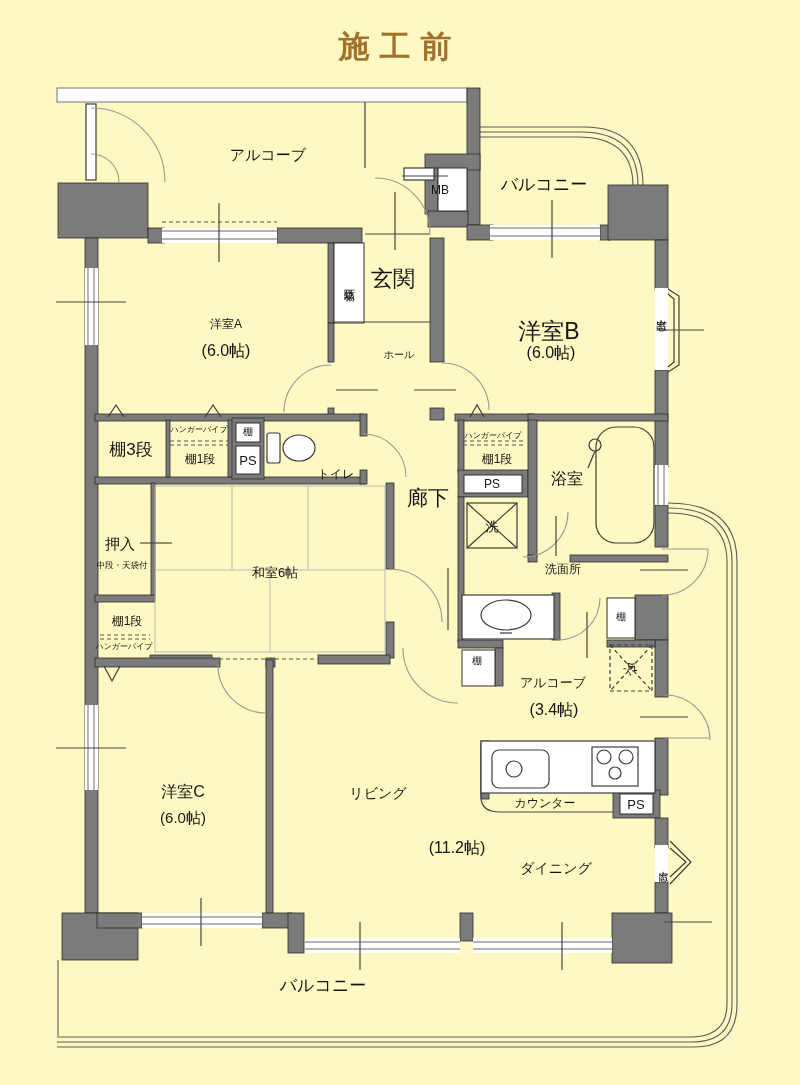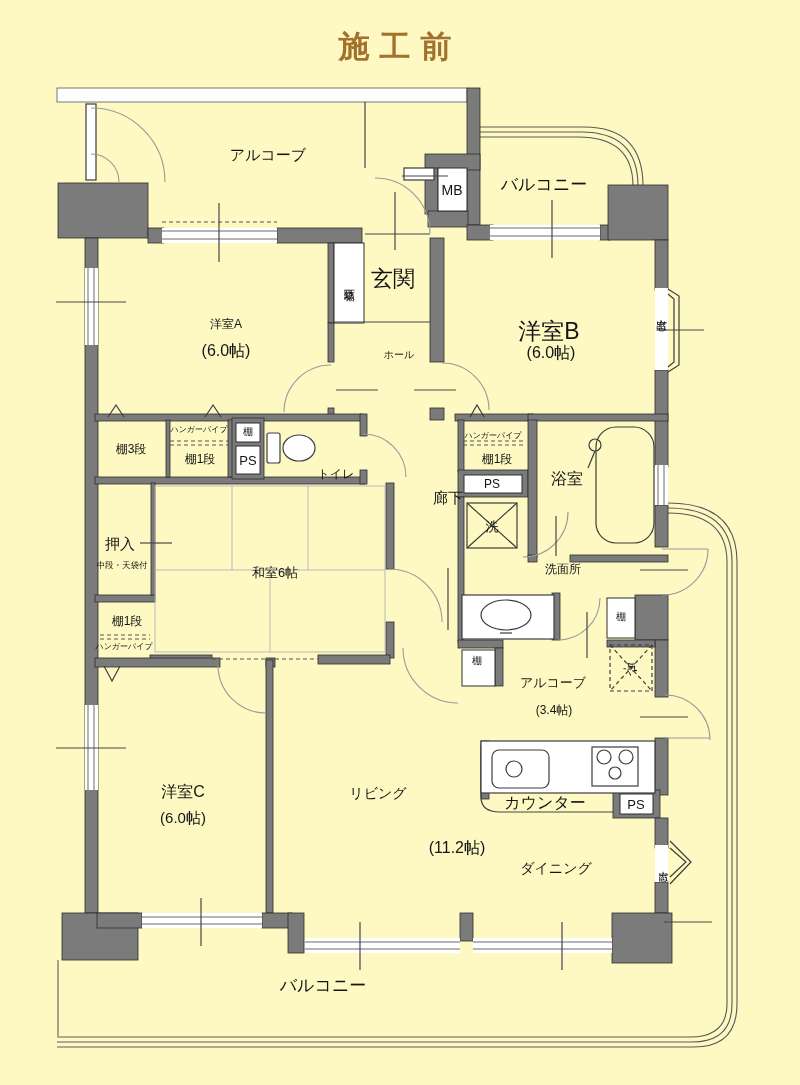--- a/index.html
+++ b/index.html
@@ -231,54 +231,54 @@
       <path d="M640,570 H688 M640,717 H688"></path>
       <path d="M201,898 V946 M360,922 V970 M562,922 V970"></path>
       <path d="M56,748 H126 M402,176 H448"></path>
       <path d="M587,612 V658 M664,922 H712"></path>
       <path d="M140,543 H172"></path>
     </g>
   </svg>
 
   <div class="lbl" style="left:268px;top:154px;font-size:15px">アルコーブ</div>
   <div class="lbl" style="left:544px;top:184px;font-size:17px">バルコニー</div>
-  <div class="lbl" style="left:452px;top:190px;font-size:14px">MB</div>
+  <div class="lbl" style="left:440px;top:190px;font-size:12px">MB</div>
   <div class="lbl" style="left:393px;top:279px;font-size:22px">玄関</div>
   <div class="lbl v" style="left:349px;top:282px;font-size:11px">下駄箱</div>
   <div class="lbl" style="left:399px;top:355px;font-size:10px">ホール</div>
   <div class="lbl" style="left:226px;top:324px;font-size:12px">洋室A</div>
   <div class="lbl" style="left:226px;top:351px;font-size:16px">(6.0帖)</div>
   <div class="lbl" style="left:549px;top:331px;font-size:23px">洋室B</div>
   <div class="lbl" style="left:551px;top:353px;font-size:16px">(6.0帖)</div>
   <div class="lbl v" style="left:661px;top:311px;font-size:11px">出窓</div>
-  <div class="lbl" style="left:131px;top:449px;font-size:12px">棚3段</div>
+  <div class="lbl" style="left:131px;top:449px;font-size:17px">棚3段</div>
   <div class="lbl" style="left:199px;top:430px;font-size:8px">ハンガーパイプ</div>
   <div class="lbl" style="left:200px;top:459px;font-size:12px">棚1段</div>
   <div class="lbl" style="left:248px;top:432px;font-size:10px">棚</div>
   <div class="lbl" style="left:248px;top:460px;font-size:13px">PS</div>
   <div class="lbl" style="left:336px;top:474px;font-size:12px">トイレ</div>
-  <div class="lbl" style="left:448px;top:497px;font-size:15px">廊下</div>
+  <div class="lbl" style="left:428px;top:497px;font-size:21px">廊下</div>
   <div class="lbl" style="left:493px;top:436px;font-size:8px">ハンガーパイプ</div>
   <div class="lbl" style="left:497px;top:459px;font-size:12px">棚1段</div>
   <div class="lbl" style="left:492px;top:484px;font-size:12px">PS</div>
   <div class="lbl" style="left:492px;top:526px;font-size:13px">洗</div>
   <div class="lbl" style="left:567px;top:479px;font-size:16px">浴室</div>
   <div class="lbl" style="left:120px;top:543px;font-size:15px">押入</div>
   <div class="lbl" style="left:122px;top:565px;font-size:8.5px">中段・天袋付</div>
   <div class="lbl" style="left:275px;top:572px;font-size:13px">和室6帖</div>
   <div class="lbl" style="left:563px;top:569px;font-size:12px">洗面所</div>
   <div class="lbl" style="left:127px;top:621px;font-size:12px">棚1段</div>
   <div class="lbl" style="left:124px;top:647px;font-size:8px">ハンガーパイプ</div>
   <div class="lbl" style="left:621px;top:617px;font-size:10px">棚</div>
   <div class="lbl rot" style="left:631px;top:668px;font-size:13px">冷</div>
   <div class="lbl" style="left:477px;top:661px;font-size:10px">棚</div>
   <div class="lbl" style="left:553px;top:682px;font-size:13px">アルコーブ</div>
-  <div class="lbl" style="left:554px;top:710px;font-size:12px">(3.4帖)</div>
+  <div class="lbl" style="left:554px;top:710px;font-size:16px">(3.4帖)</div>
   <div class="lbl" style="left:183px;top:792px;font-size:16px">洋室C</div>
   <div class="lbl" style="left:183px;top:817px;font-size:15px">(6.0帖)</div>
   <div class="lbl" style="left:378px;top:793px;font-size:14px">リビング</div>
   <div class="lbl" style="left:457px;top:848px;font-size:16px">(11.2帖)</div>
   <div class="lbl" style="left:556px;top:868px;font-size:14px">ダイニング</div>
-  <div class="lbl" style="left:545px;top:803px;font-size:16px">カウンター</div>
+  <div class="lbl" style="left:545px;top:803px;font-size:12px">カウンター</div>
   <div class="lbl" style="left:636px;top:804px;font-size:13px">PS</div>
   <div class="lbl v" style="left:663px;top:864px;font-size:10px">出窓</div>
   <div class="lbl" style="left:323px;top:985px;font-size:17px">バルコニー</div>
 </div>
 
 </body></html>

